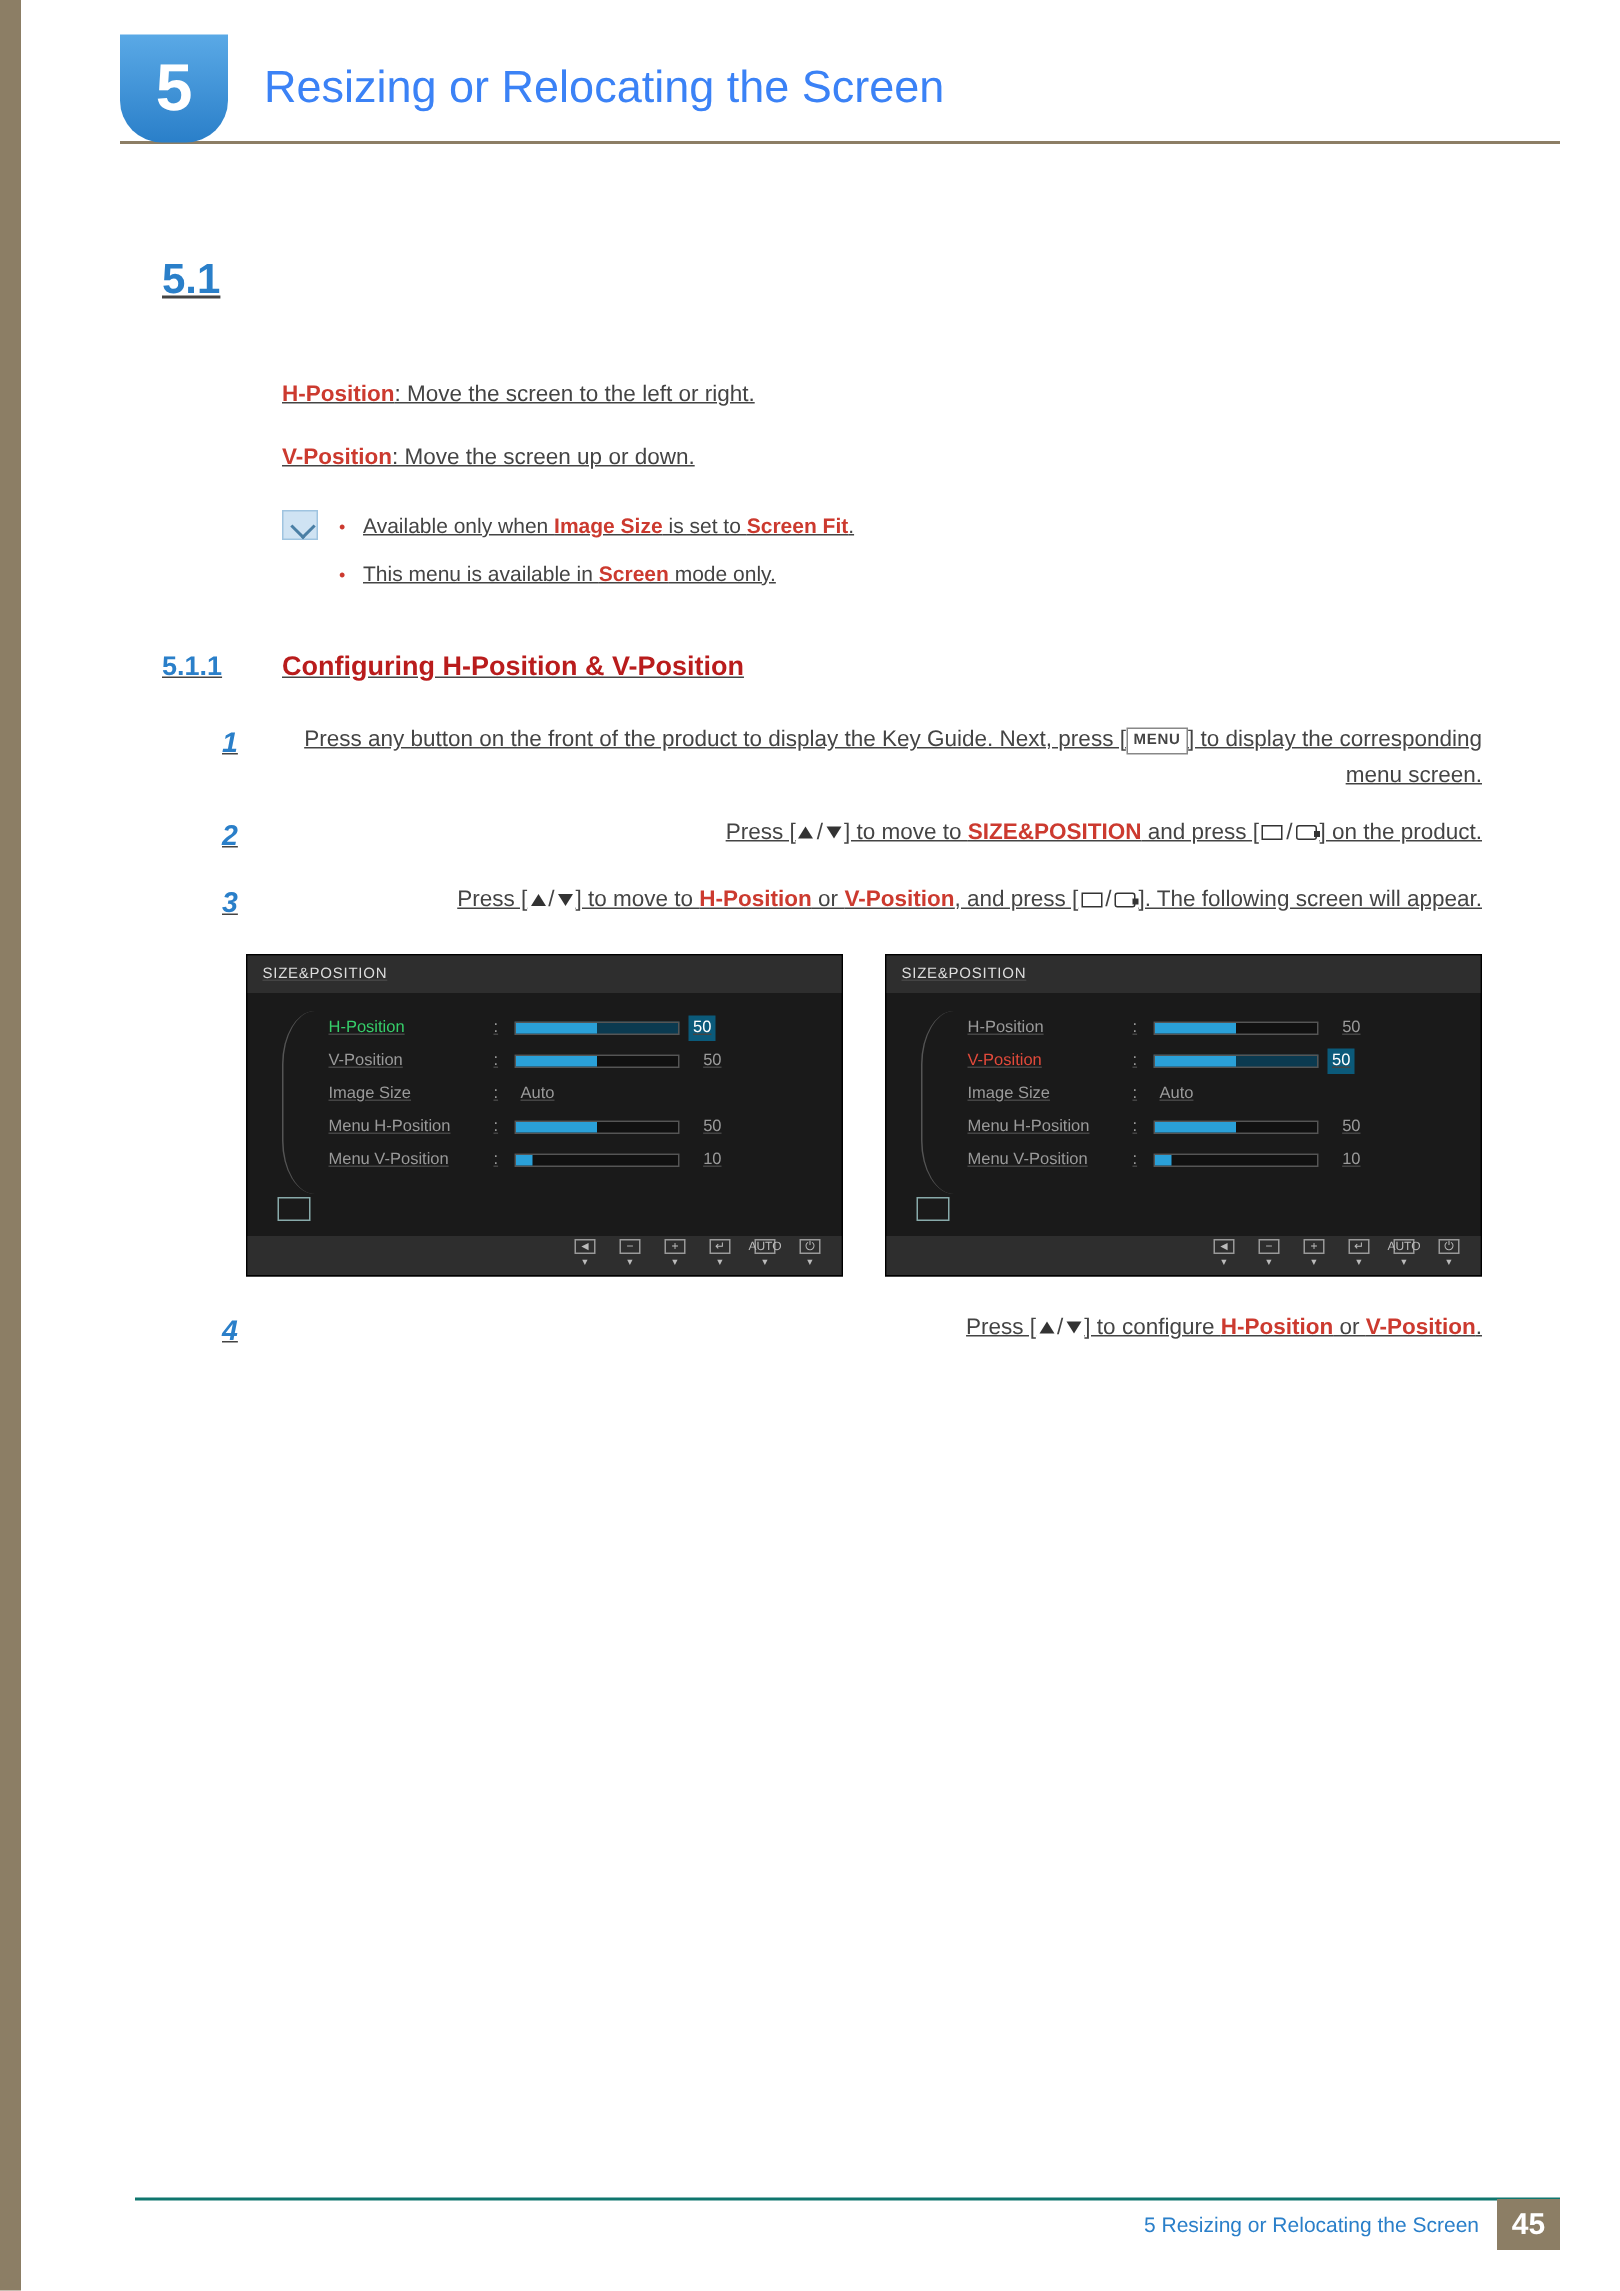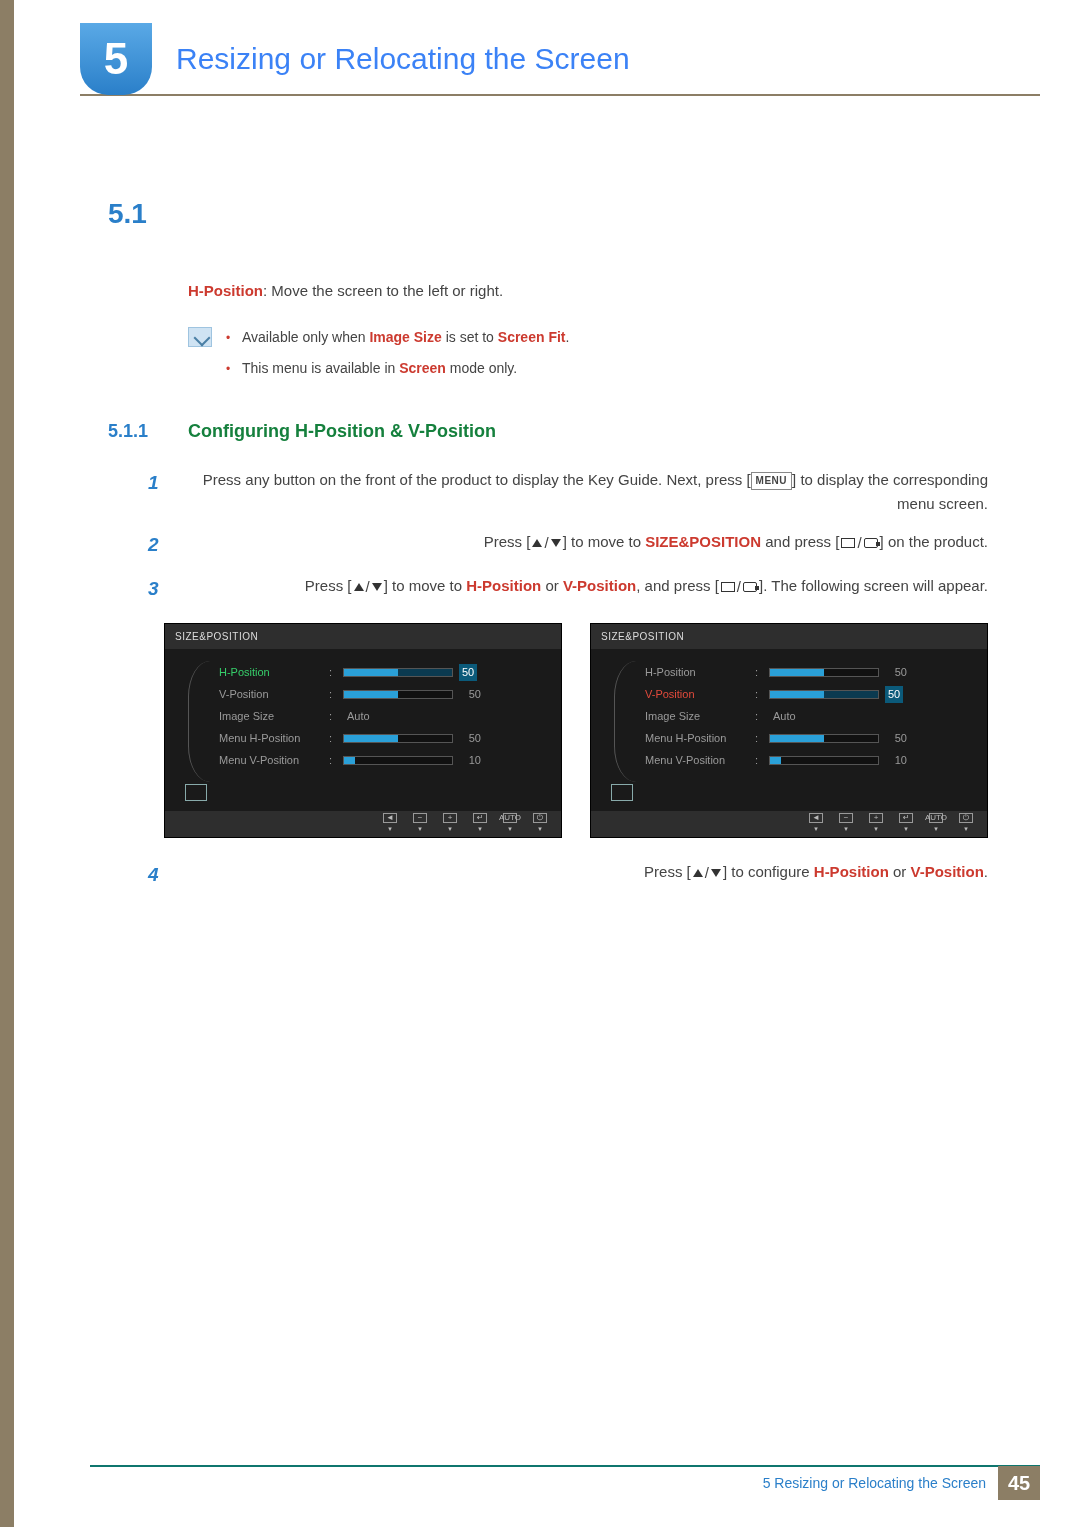--- a/index.html
+++ b/index.html
@@ -30,21 +30,21 @@
     color: #fff; font-size: 44px; font-weight: bold;
     margin-right: 24px;
   }
   .chapter-title {
     color: #3b82f6;
     font-size: 30px;
     font-weight: 500;
   }
   .content {
     position: absolute;
-    left: 108px; top: 192px; width: 880px;
+    left: 108px; top: 164px; width: 880px; text-decoration: underline;
   }
   .sec-row { display: flex; align-items: baseline; margin-bottom: 44px; }
   .sec-num { color: #2a7fc9; font-size: 28px; font-weight: bold; width: 72px; }
   .sec-title { color: #2a7fc9; font-size: 28px; font-weight: bold; }
   .body-text { font-size: 15px; color: #444; line-height: 1.55; }
   .p { margin: 0 0 18px 80px; }
   .red { color: #cc3a2f; font-weight: bold; }
   .note-block { display: flex; margin: 24px 0 28px 80px; }
   .note-icon {
     width: 24px; height: 20px; background: #cfe3f3;
@@ -56,21 +56,21 @@
     width: 10px; height: 10px; border-left: 2px solid #4a7fa5;
     border-bottom: 2px solid #4a7fa5; transform: rotate(-45deg);
   }
   .note-list { list-style: none; font-size: 14px; }
   .note-list li { position: relative; padding-left: 16px; margin-bottom: 10px; }
   .note-list li::before {
     content: "•"; position: absolute; left: 0; color: #cc3a2f; font-size: 12px; top: 2px;
   }
   .subsec-row { display: flex; align-items: baseline; margin: 10px 0 22px 0; }
   .subsec-num { color: #2a7fc9; font-size: 18px; font-weight: bold; width: 80px; }
-  .subsec-title { color: #15803d; font-size: 18px; font-weight: bold; }
+  .subsec-title { color: #b91c1c; font-size: 18px; font-weight: bold; }
   .steps { margin-left: 40px; }
   .step { display: flex; margin-bottom: 14px; font-size: 15px; line-height: 1.6; }
   .step-num { color: #2a7fc9; font-size: 19px; font-style: italic; font-weight: bold; width: 40px; flex-shrink:0; }
   .step-body { flex: 1; text-align: right; }
   .menu-box {
     display: inline-block; border: 1px solid #888; padding: 0 4px;
     font-size: 10px; font-weight: bold; letter-spacing: 0.5px; vertical-align: 1px;
   }
   .sym {
     display: inline-flex; align-items: center; gap: 2px;
@@ -142,20 +142,23 @@
 
 <div class="content body-text">
 
   <div class="sec-row">
     <div class="sec-num">5.1</div>
   </div>
 
   <div class="p">
     <span class="red">H-Position</span><span>: Move the screen to the left or right.</span>
   </div>
+  <div class="p">
+    <span class="red">V-Position</span><span>: Move the screen up or down.</span>
+  </div>
 
   <div class="note-block">
     <div class="note-icon"></div>
     <ul class="note-list">
       <li>
         <span>Available only when </span><span class="red">Image Size</span><span> is set to </span><span class="red">Screen Fit</span><span>.</span>
       </li>
       <li>
         <span>This menu is available in </span><span class="red">Screen</span><span> mode only.</span>
       </li>

